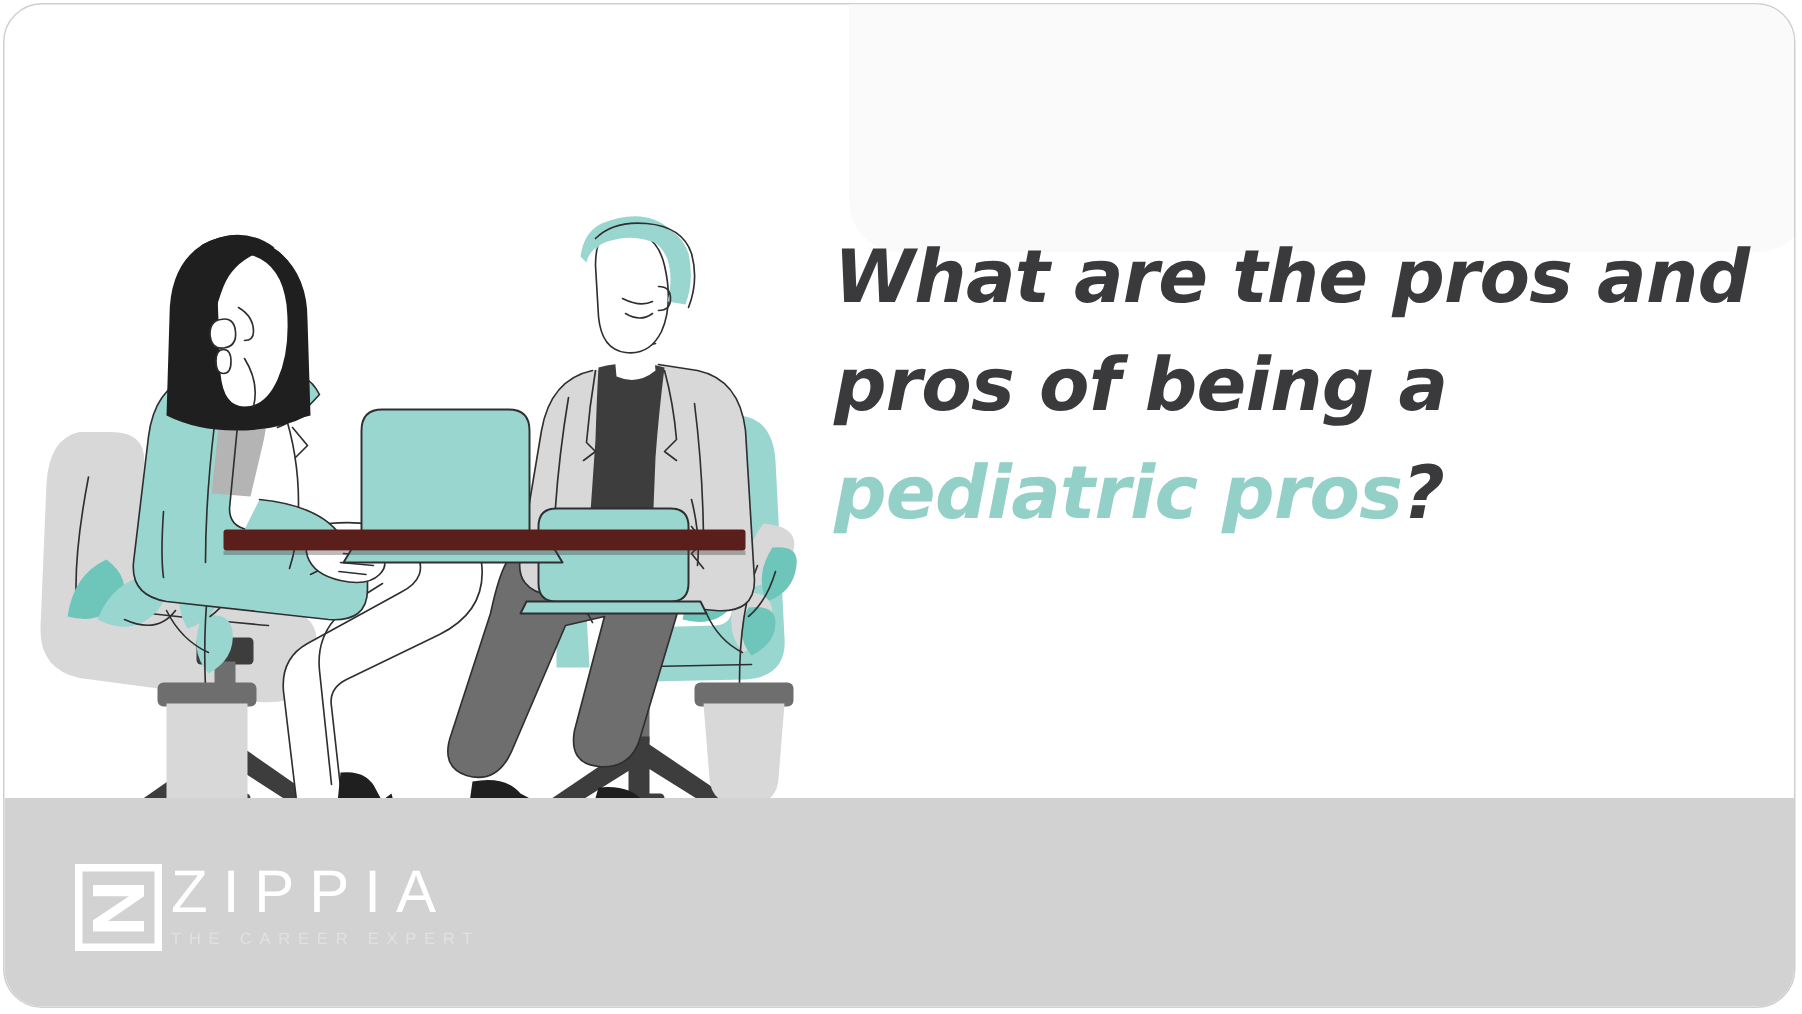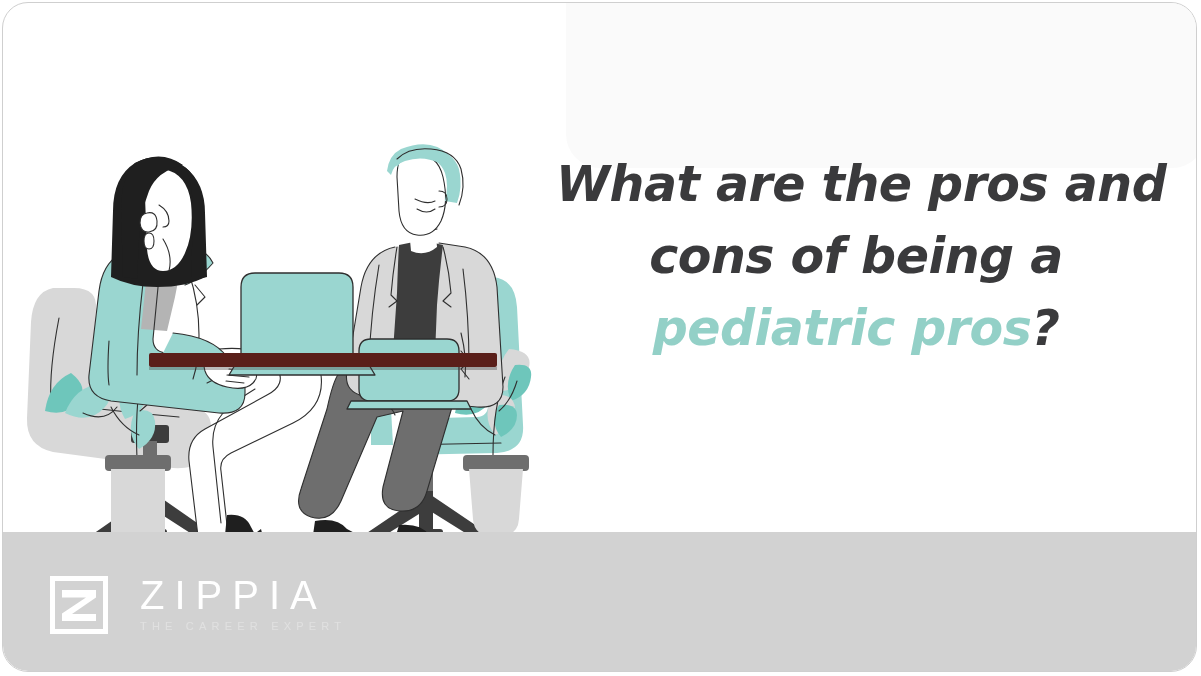--- a/index.html
+++ b/index.html
@@ -53,21 +53,20 @@
   .headline .line{
     display:block;
     font-family:"DejaVu Sans", sans-serif;
     font-style:italic;
     font-weight:bold;
     font-size:49px;
     line-height:72px;
     letter-spacing:-0.5px;
     color:#3a3a3c;
     white-space:nowrap;
-    text-align:center;
   }
   .headline .accent{ color:#93d0c7; }
   .headline .qmark{ color:#3a3a3c; }
 
   
   .illus{
     position:absolute;
     left:20px; top:140px;
     width:540px; height:420px;
   }
@@ -75,21 +74,21 @@
 
   
   .logo{
     position:absolute;
     left:47px; top:572px;
     display:flex;
     align-items:center;
   }
   .logo-mark{ width:58px;height:58px; flex:0 0 auto; }
   .logo-text{
-    margin-left:32px;
+    margin-left:6px;
     display:flex;
     flex-direction:column;
     justify-content:center;
   }
   .logo-word{
     font-family:"Liberation Sans", sans-serif;
     font-size:40px;
     font-weight:400;
     letter-spacing:10px;
     color:#ffffff;
@@ -289,21 +288,21 @@
         <g>
           <rect class="wood" x="126" y="210" width="348" height="14" rx="2"></rect>
           <path class="ch" d="M126 224 l348 0 l0 3 l-348 0 z" opacity=".35"></path>
         </g>
 
       </svg>
     </div>
 
     <div class="headline">
       <span class="line">What are the pros and</span>
-      <span class="line">cons of being a</span>
+      <span class="line">pros of being a</span>
       <span class="line"><span class="accent">pediatric pros</span><span class="qmark">?</span></span>
     </div>
 
     <div class="footer-band"></div>
 
     <div class="logo">
       <div class="logo-mark">
         <svg viewBox="0 0 58 58" xmlns="http://www.w3.org/2000/svg">
           <rect x="2.5" y="2.5" width="53" height="53" fill="none" stroke="#ffffff" stroke-width="5"></rect>
           <path d="M13 15 L45 15 L45 22 L25 22 L45 22 L45 29 L13 29 L13 22 L33 22 L13 22 Z" fill="#d2d2d2"></path>

